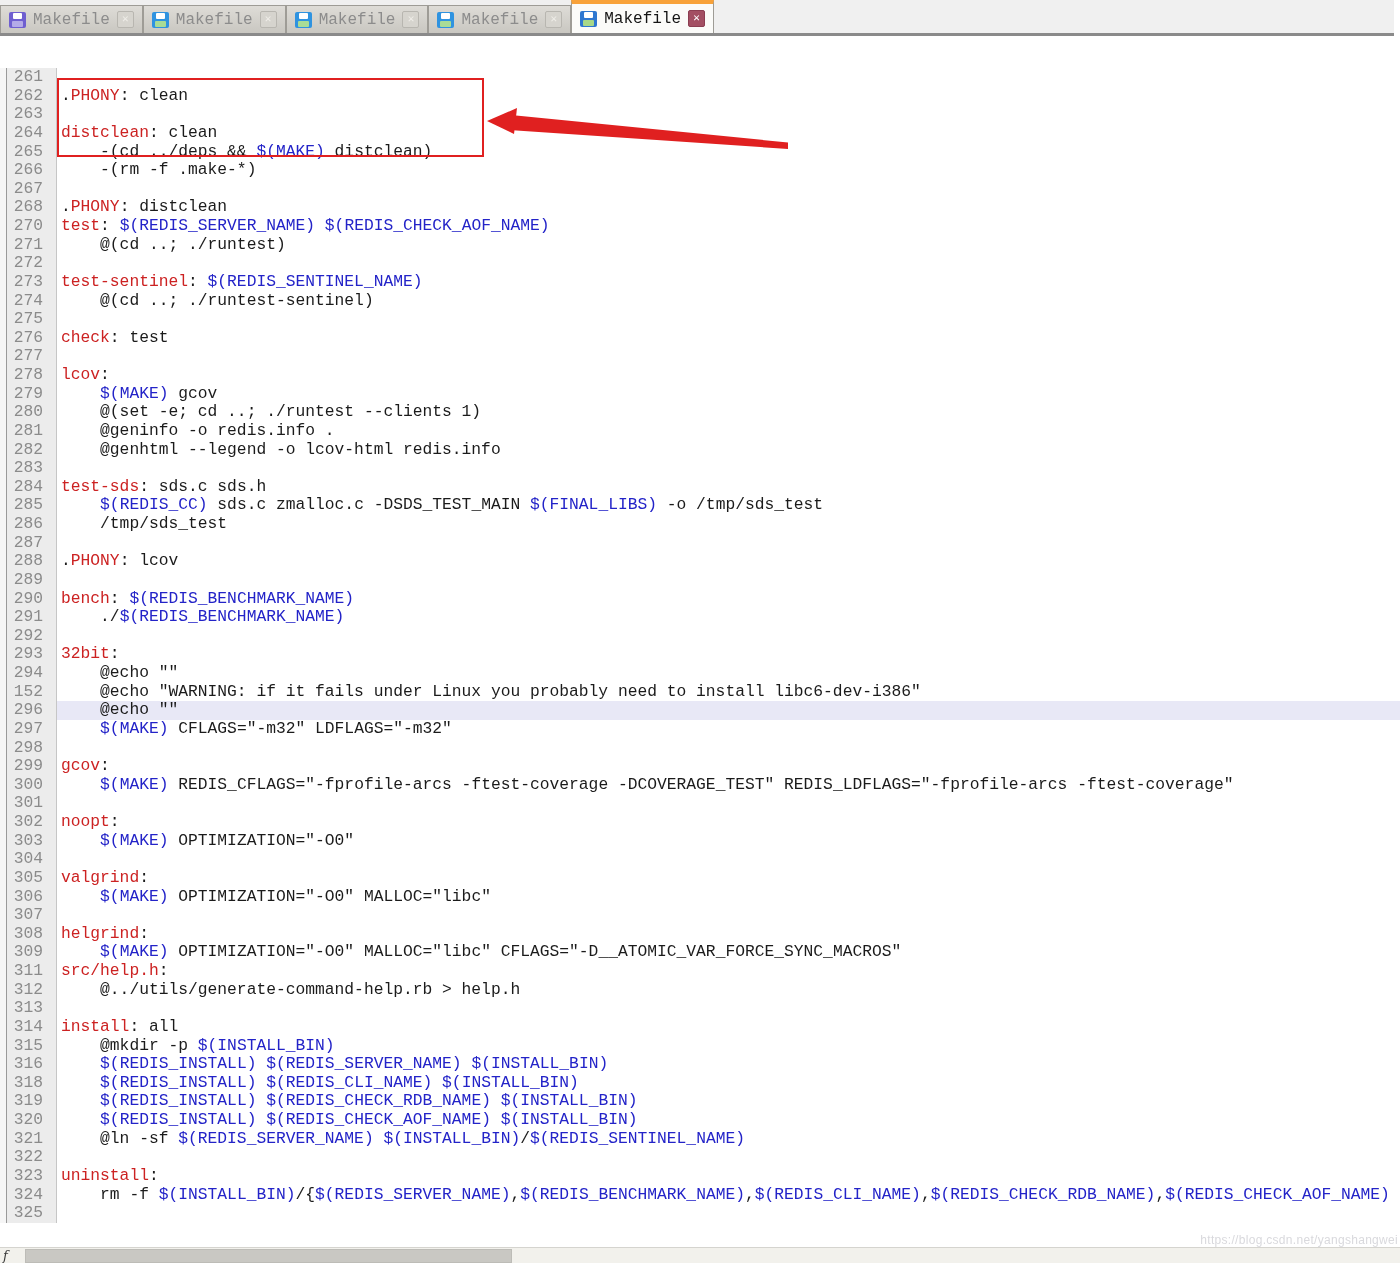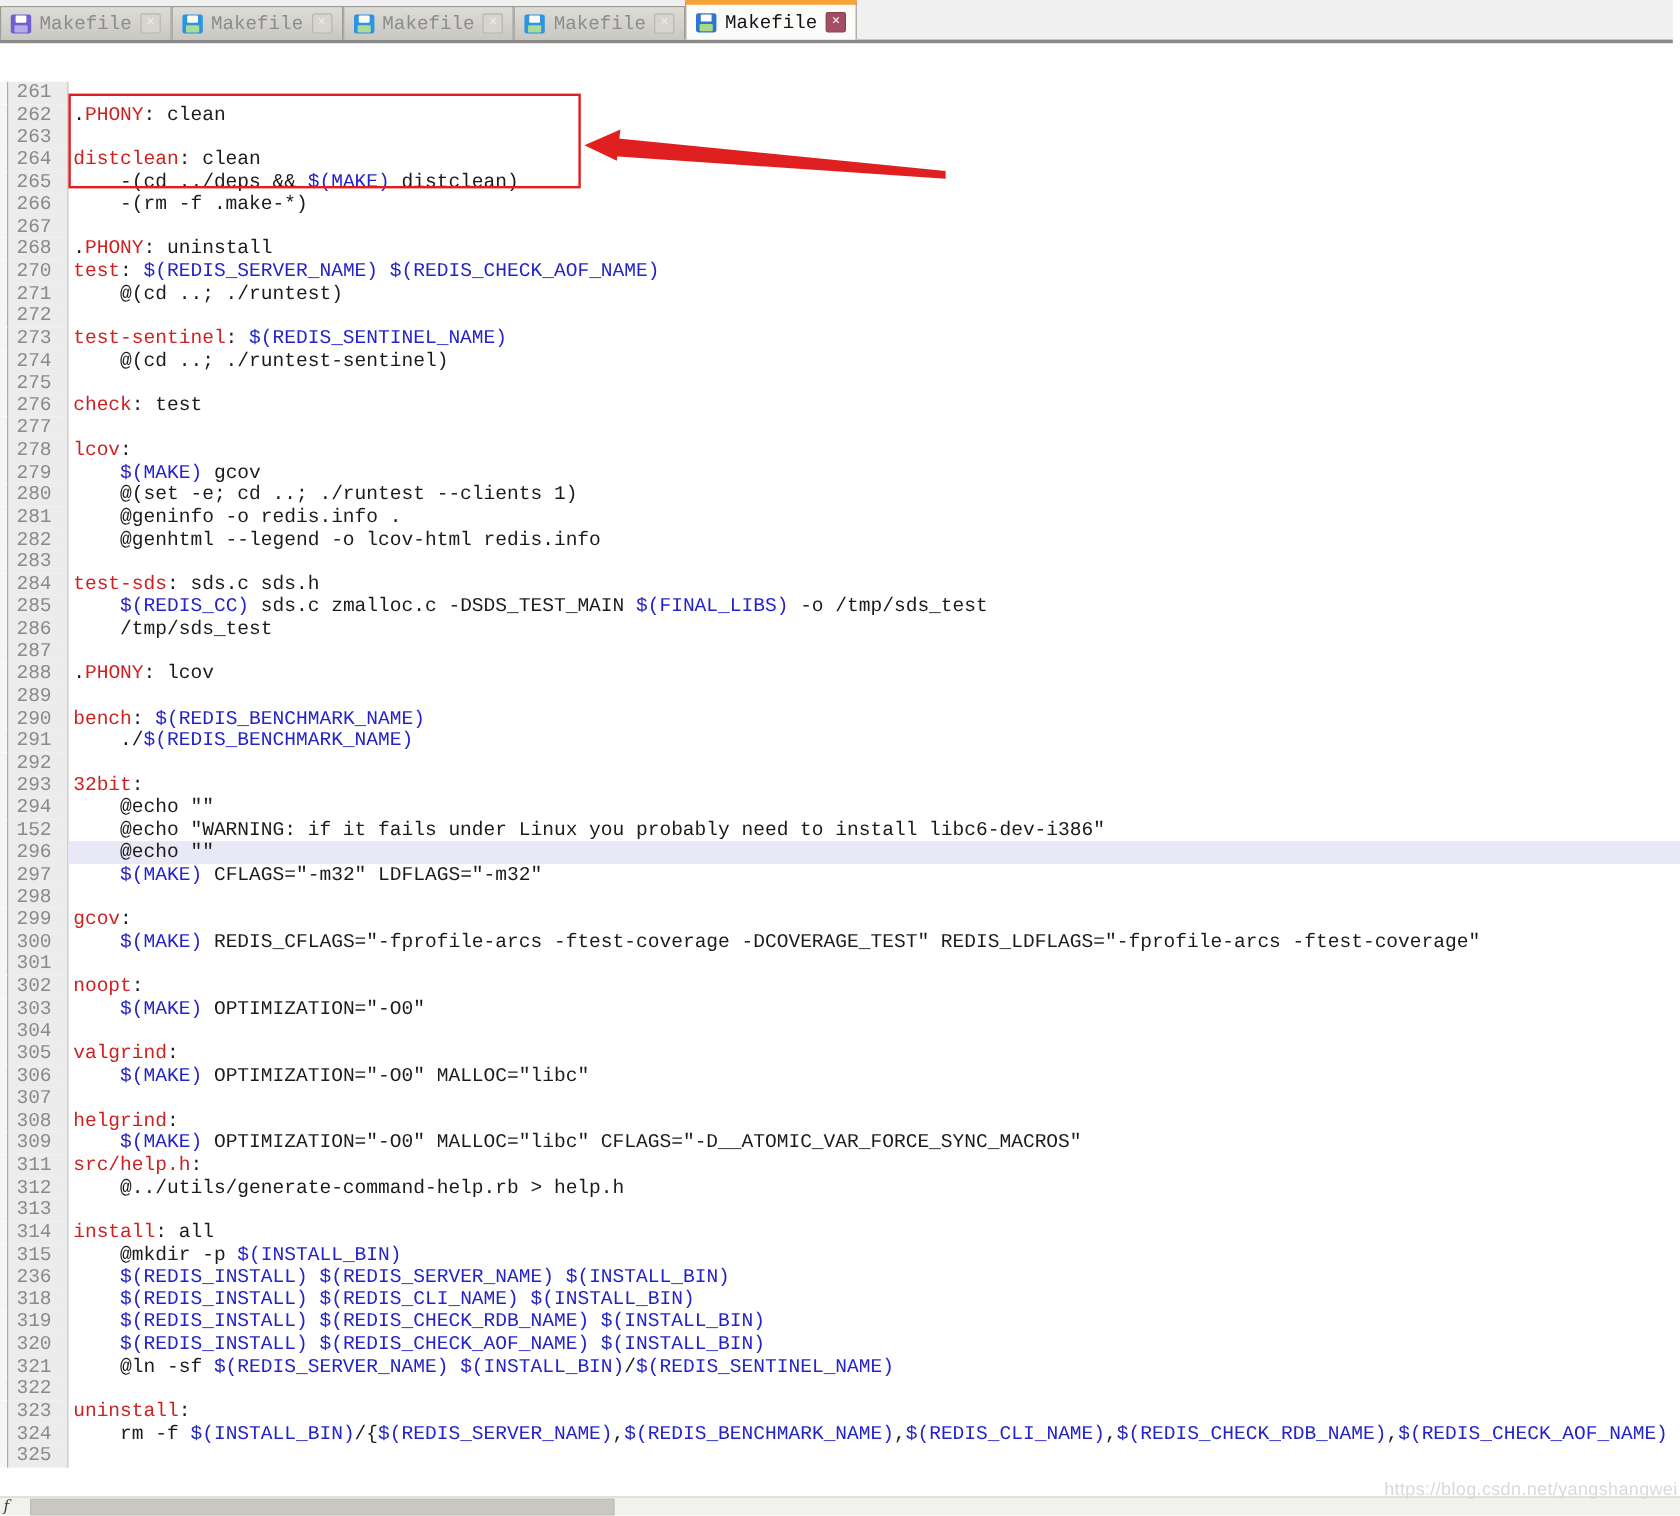--- a/index.html
+++ b/index.html
@@ -50,21 +50,21 @@
   .row.hl .txt{background:var(--hl,#e8e8f6);}
   .tok-k{color:var(--kw,#cc2222);}
   .tok-v{color:var(--vr,#2323c8);}
   .tok-p{color:#1b1b1b;}
   
   .overlay{position:absolute;top:0;left:0;width:1400px;height:1263px;pointer-events:none;z-index:6;}
   
   .watermark{
     position:absolute;right:2px;top:1233px;z-index:7;
     font-family:"Liberation Sans","DejaVu Sans",sans-serif;
-    font-size:15px;color:#d9d9dd;letter-spacing:.3px;pointer-events:none;
+    font-size:12px;color:#d9d9dd;letter-spacing:.3px;pointer-events:none;
   }
   
   .hscroll{
     position:absolute;left:0;bottom:0;width:1400px;height:16px;
     background:#f2f1ec;border-top:1px solid #d5d4cf;box-sizing:border-box;
   }
   .hthumb{position:absolute;left:25px;top:1px;height:14px;width:487px;background:#c9c8c3;border:1px solid #bdbcb7;box-sizing:border-box;}
   .corner-glyph{
     position:absolute;left:3px;bottom:1px;
     font-family:"DejaVu Serif",serif;font-style:italic;
@@ -150,21 +150,21 @@
         <span class="txt"><span class="tok-p">    -(rm -f .make-*)</span></span>
       </div>
       <div class="row">
         <span class="edge"></span>
         <span class="num">267</span>
         <span class="txt"></span>
       </div>
       <div class="row">
         <span class="edge"></span>
         <span class="num">268</span>
-        <span class="txt"><span class="tok-p">.</span><span class="tok-k">PHONY</span><span class="tok-p">: uninstall</span></span>
+        <span class="txt"><span class="tok-p">.</span><span class="tok-k">PHONY</span><span class="tok-p">: distclean</span></span>
       </div>
       <div class="row">
         <span class="edge"></span>
         <span class="num">270</span>
         <span class="txt"><span class="tok-k">test</span><span class="tok-p">: </span><span class="tok-v">$(REDIS_SERVER_NAME)</span><span class="tok-p"> </span><span class="tok-v">$(REDIS_CHECK_AOF_NAME)</span></span>
       </div>
       <div class="row">
         <span class="edge"></span>
         <span class="num">271</span>
         <span class="txt"><span class="tok-p">    @(cd ..; ./runtest)</span></span>
@@ -379,21 +379,21 @@
         <span class="num">314</span>
         <span class="txt"><span class="tok-k">install</span><span class="tok-p">: all</span></span>
       </div>
       <div class="row">
         <span class="edge"></span>
         <span class="num">315</span>
         <span class="txt"><span class="tok-p">    @mkdir -p </span><span class="tok-v">$(INSTALL_BIN)</span></span>
       </div>
       <div class="row">
         <span class="edge"></span>
-        <span class="num">236</span>
+        <span class="num">316</span>
         <span class="txt"><span class="tok-p">    </span><span class="tok-v">$(REDIS_INSTALL)</span><span class="tok-p"> </span><span class="tok-v">$(REDIS_SERVER_NAME)</span><span class="tok-p"> </span><span class="tok-v">$(INSTALL_BIN)</span></span>
       </div>
       <div class="row">
         <span class="edge"></span>
         <span class="num">318</span>
         <span class="txt"><span class="tok-p">    </span><span class="tok-v">$(REDIS_INSTALL)</span><span class="tok-p"> </span><span class="tok-v">$(REDIS_CLI_NAME)</span><span class="tok-p"> </span><span class="tok-v">$(INSTALL_BIN)</span></span>
       </div>
       <div class="row">
         <span class="edge"></span>
         <span class="num">319</span>

